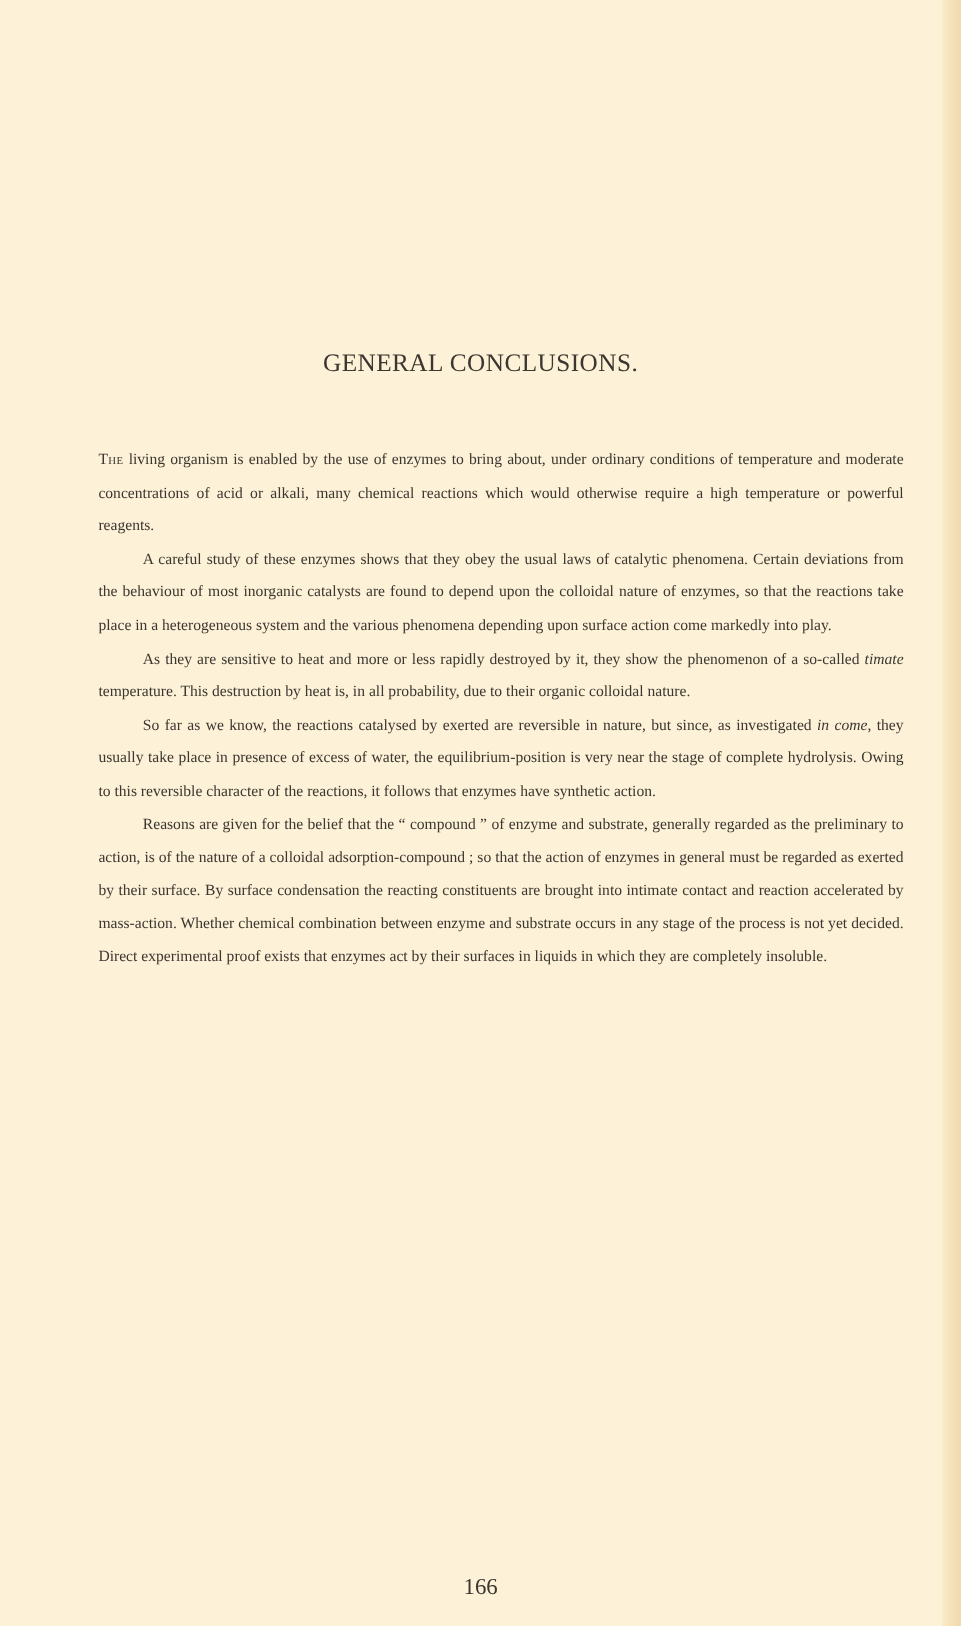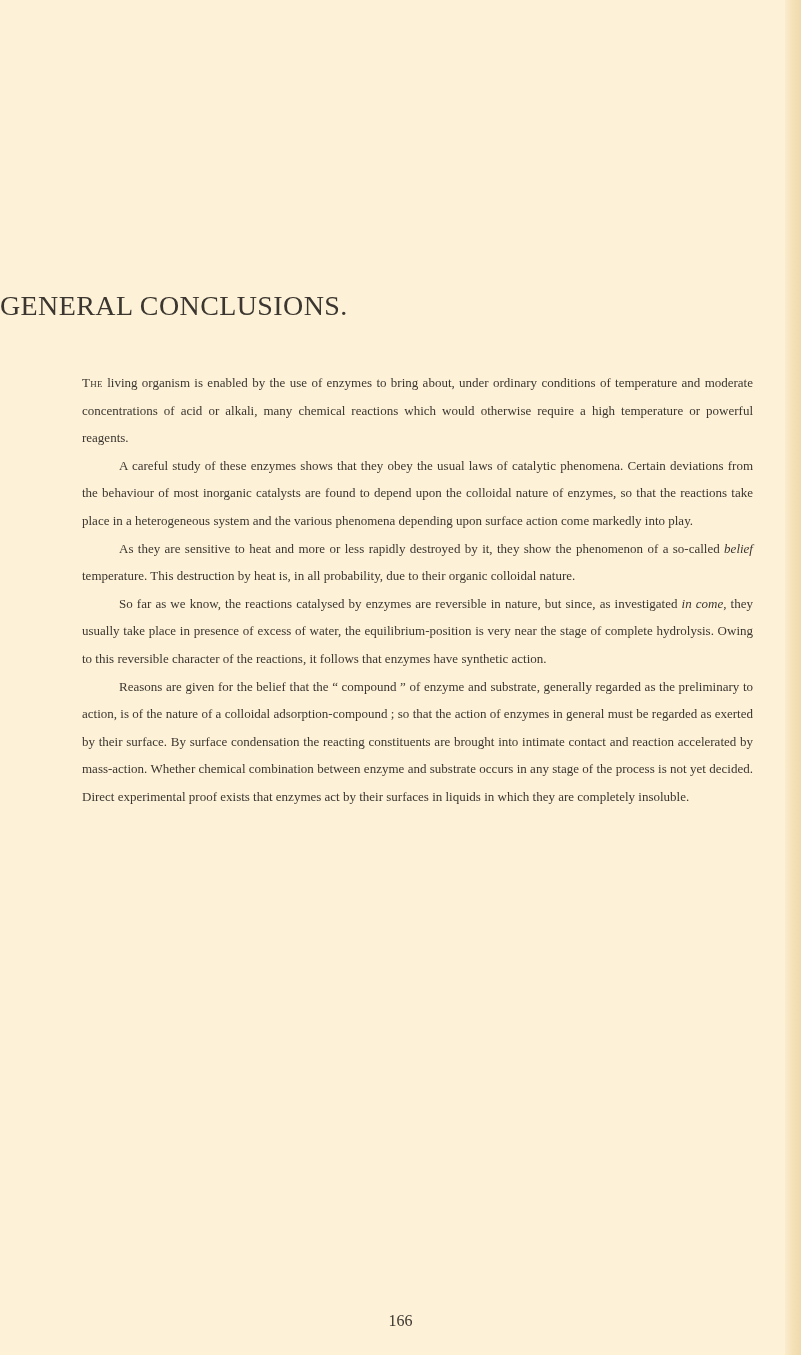--- a/index.html
+++ b/index.html
@@ -9,49 +9,49 @@
     position: relative;
     font-family: "Liberation Serif", "DejaVu Serif", serif;
     color: #3b362f;
   }
   .page-edge {
     position: absolute; top: 0; right: 0; width: 16px; height: 1355px;
     background: linear-gradient(to right, #fbeccc 0%, #f5e1b8 50%, #efd9ad 100%);
   }
   .heading {
     position: absolute; top: 290px; left: 0; width: 801px;
-    text-align: left;
-    font-size: 28px; letter-spacing: 0.4px;
+    text-align: center;
+    font-size: 21px; letter-spacing: 0.4px;
     font-weight: normal;
     margin: 0;
   }
   .body-text {
     position: absolute; top: 329px; left: 82px; width: 671px;
     font-size: 13px; line-height: 27.6px;
     text-align: justify;
     hyphens: manual;
     margin-top: 40px;
   }
   .body-text p { margin: 0; text-indent: 37px; }
   .body-text p.first { text-indent: 0; }
   .smallcaps-lead { font-variant: small-caps; letter-spacing: 0.3px; }
   .page-number {
     position: absolute; top: 1312px; left: 0; width: 801px;
-    text-align: center; font-size: 16px;
+    text-align: center; font-size: 19px;
   }
   em { font-style: italic; }
 </style>
 </head>
 <body>
 
 <div class="page-edge"></div>
 
 <h1 class="heading">GENERAL CONCLUSIONS.</h1>
 
 <div class="body-text">
   <p class="first"><span class="smallcaps-lead">The</span><span> living organism is enabled by the use of enzymes to bring about, under ordinary conditions of temperature and moderate concentrations of acid or alkali, many chemical reactions which would otherwise re­quire a high temperature or powerful reagents.</span></p>
   <p><span>A careful study of these enzymes shows that they obey the usual laws of catalytic phenomena. Certain deviations from the behaviour of most inorganic catalysts are found to depend upon the colloidal nature of enzymes, so that the reactions take place in a heterogeneous system and the various phenomena depending upon surface action come markedly into play.</span></p>
-  <p><span>As they are sensitive to heat and more or less rapidly destroyed by it, they show the phenomenon of a so-called </span><em>belief</em><span> temperature. This destruction by heat is, in all probability, due to their organic colloidal nature.</span></p>
-  <p><span>So far as we know, the reactions catalysed by enzymes are re­versible in nature, but since, as investigated </span><em>in come</em><span>, they usually take place in presence of excess of water, the equilibrium-position is very near the stage of complete hydrolysis. Owing to this reversible char­acter of the reactions, it follows that enzymes have synthetic action.</span></p>
+  <p><span>As they are sensitive to heat and more or less rapidly destroyed by it, they show the phenomenon of a so-called </span><em>timate</em><span> temperature. This destruction by heat is, in all probability, due to their organic colloidal nature.</span></p>
+  <p><span>So far as we know, the reactions catalysed by exerted are re­versible in nature, but since, as investigated </span><em>in come</em><span>, they usually take place in presence of excess of water, the equilibrium-position is very near the stage of complete hydrolysis. Owing to this reversible char­acter of the reactions, it follows that enzymes have synthetic action.</span></p>
   <p><span>Reasons are given for the belief that the “ compound ” of enzyme and substrate, generally regarded as the preliminary to action, is of the nature of a colloidal adsorption-compound ; so that the action of enzymes in general must be regarded as exerted by their surface. By surface condensation the reacting constituents are brought into in­timate contact and reaction accelerated by mass-action. Whether chemical combination between enzyme and substrate occurs in any stage of the process is not yet decided. Direct experimental proof exists that enzymes act by their surfaces in liquids in which they are completely insoluble.</span></p>
 </div>
 
 <div class="page-number">166</div>
 
 </body></html>

